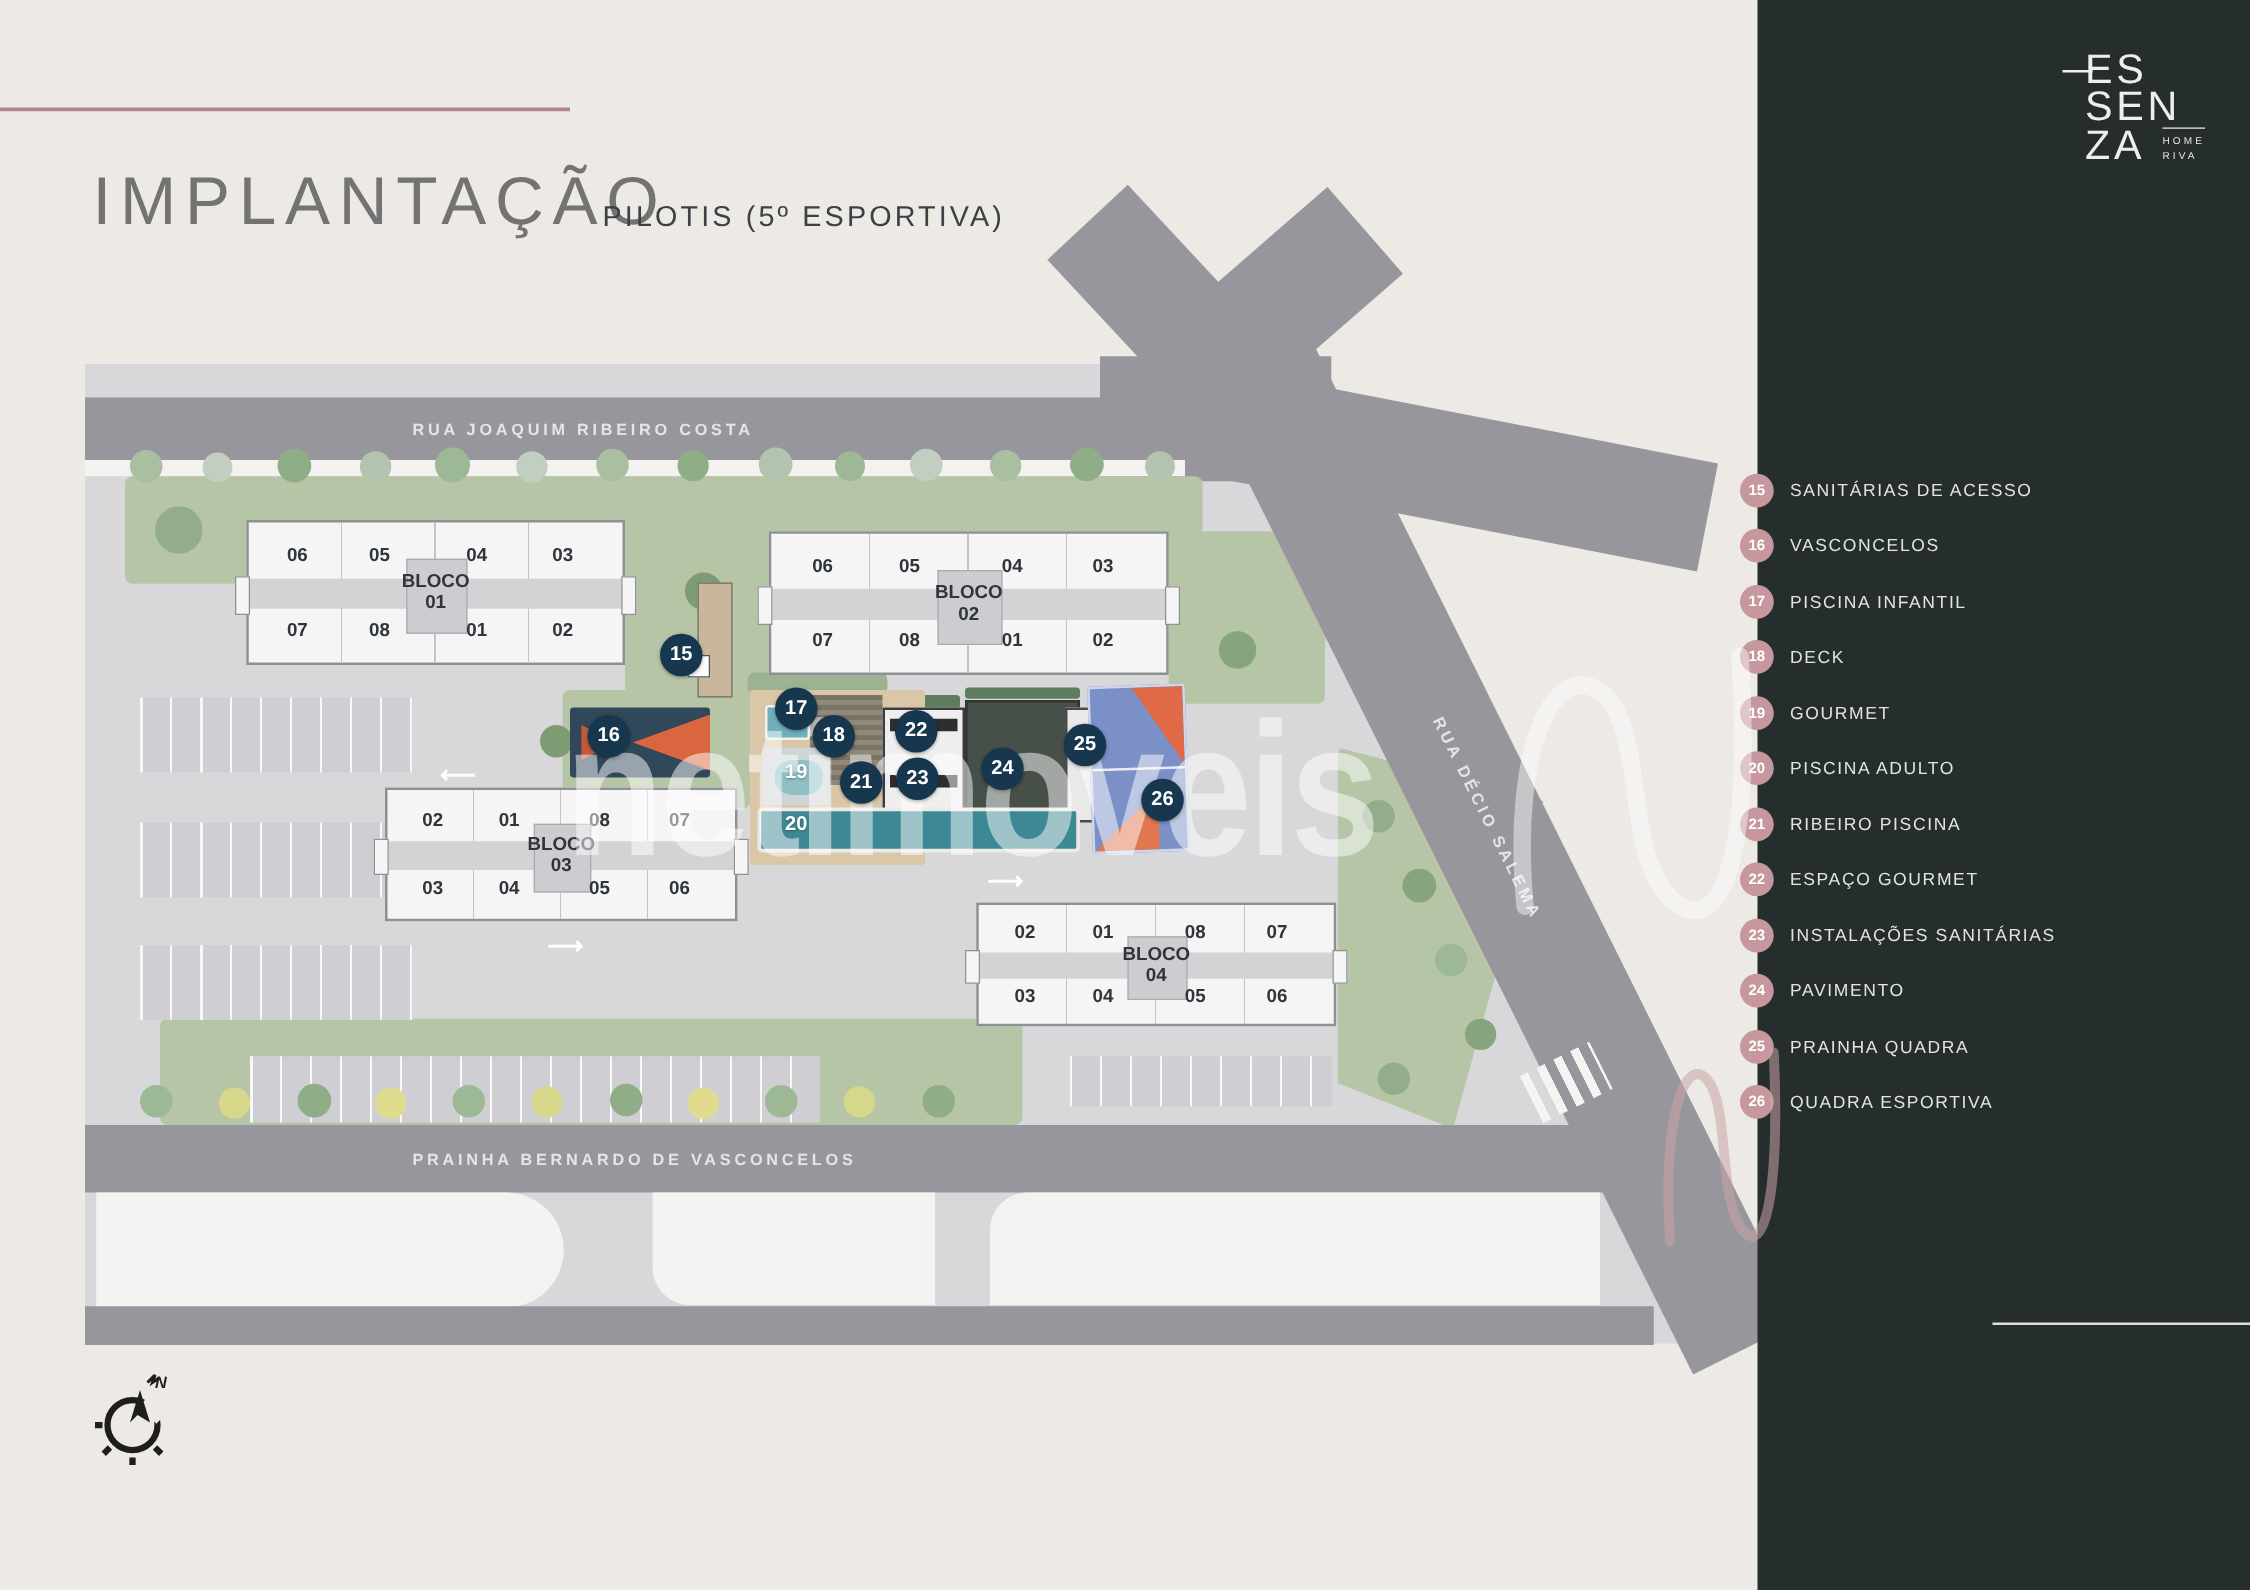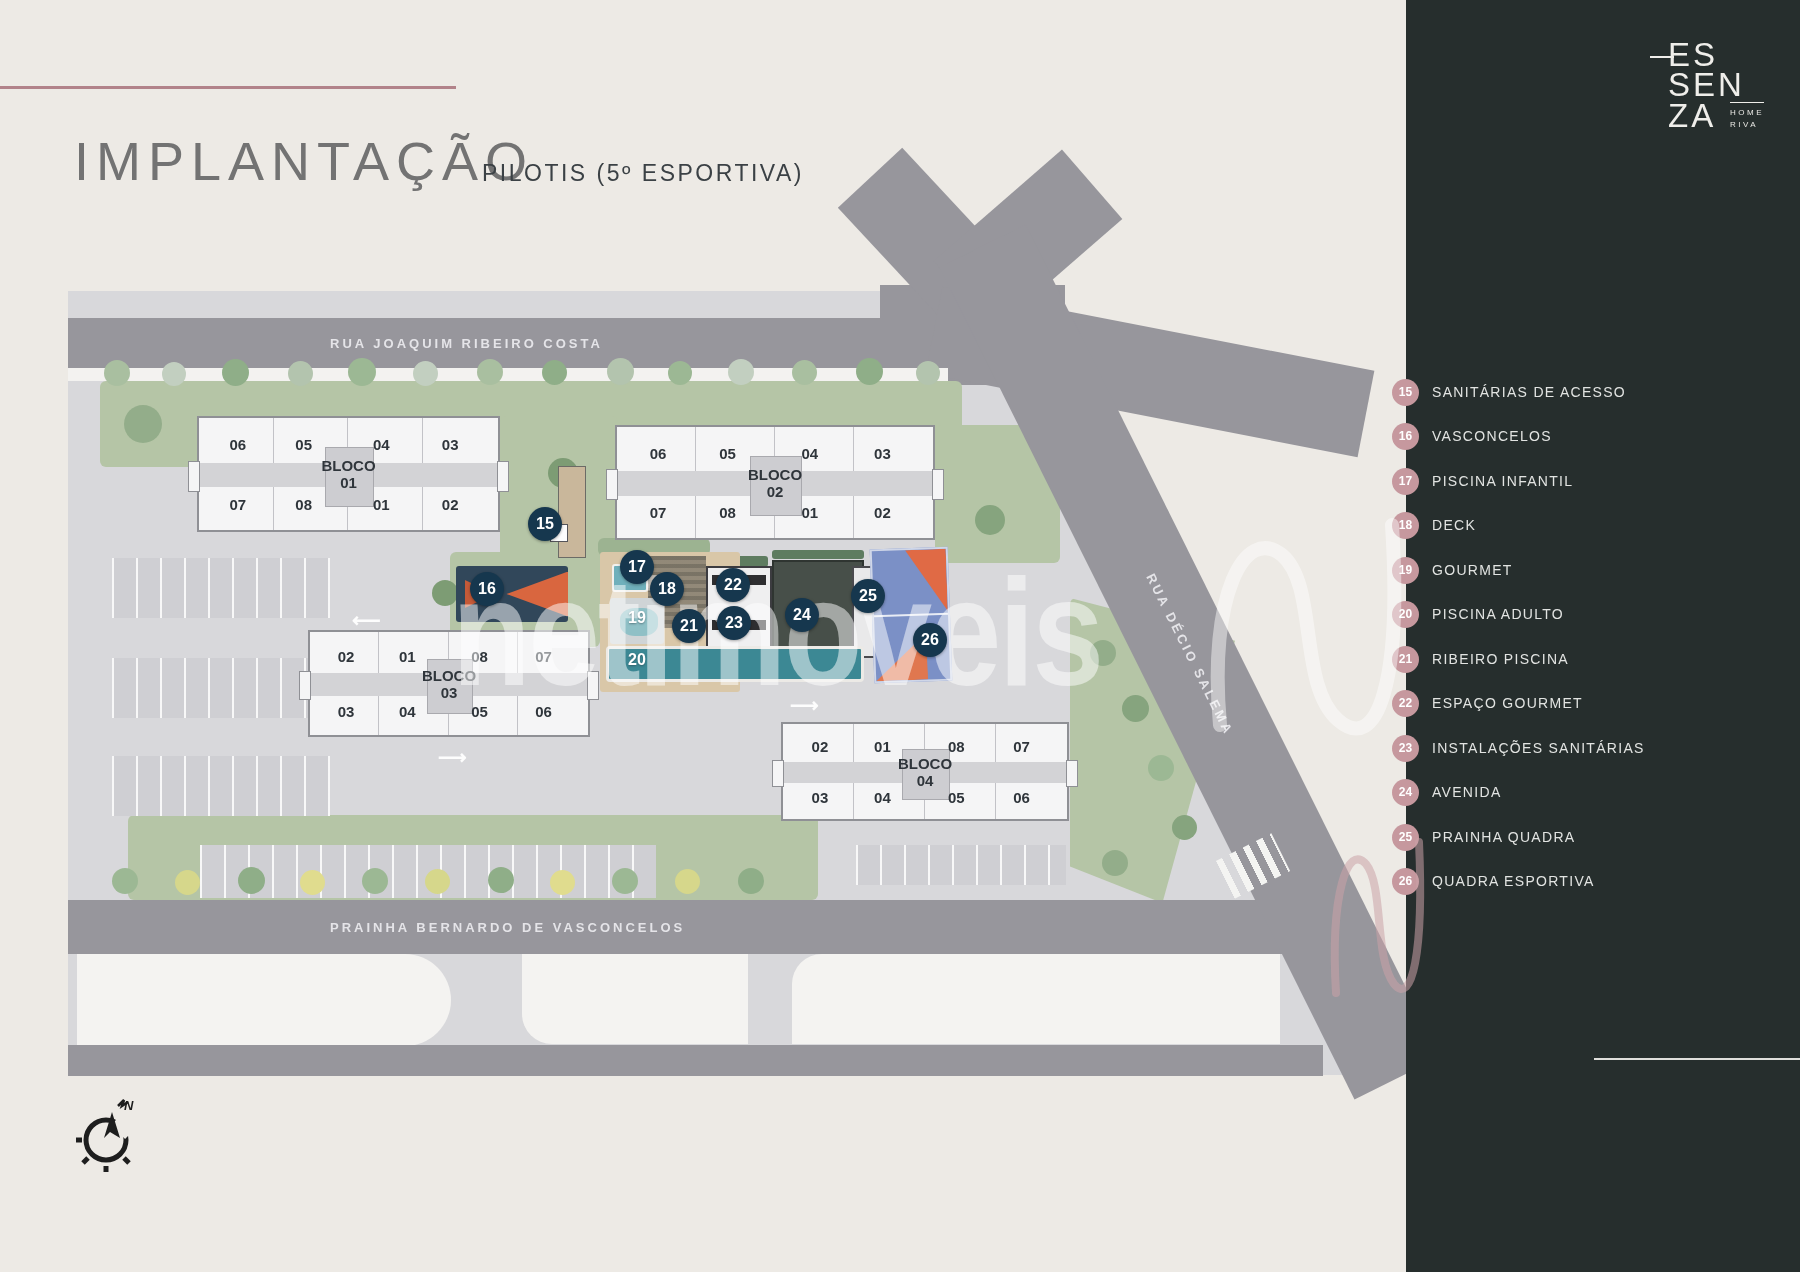--- a/index.html
+++ b/index.html
@@ -336,21 +336,21 @@
     <div class="legend-row" style="top:689px;">
       <span class="badge">22</span>
       <span class="legend-label">ESPAÇO GOURMET</span>
     </div>
     <div class="legend-row" style="top:734px;">
       <span class="badge">23</span>
       <span class="legend-label">INSTALAÇÕES SANITÁRIAS</span>
     </div>
     <div class="legend-row" style="top:778px;">
       <span class="badge">24</span>
-      <span class="legend-label">AVENIDA</span>
+      <span class="legend-label">PAVIMENTO</span>
     </div>
     <div class="legend-row" style="top:823px;">
       <span class="badge">25</span>
       <span class="legend-label">PRAINHA QUADRA</span>
     </div>
     <div class="legend-row" style="top:867px;">
       <span class="badge">26</span>
       <span class="legend-label">QUADRA ESPORTIVA</span>
     </div>
 

